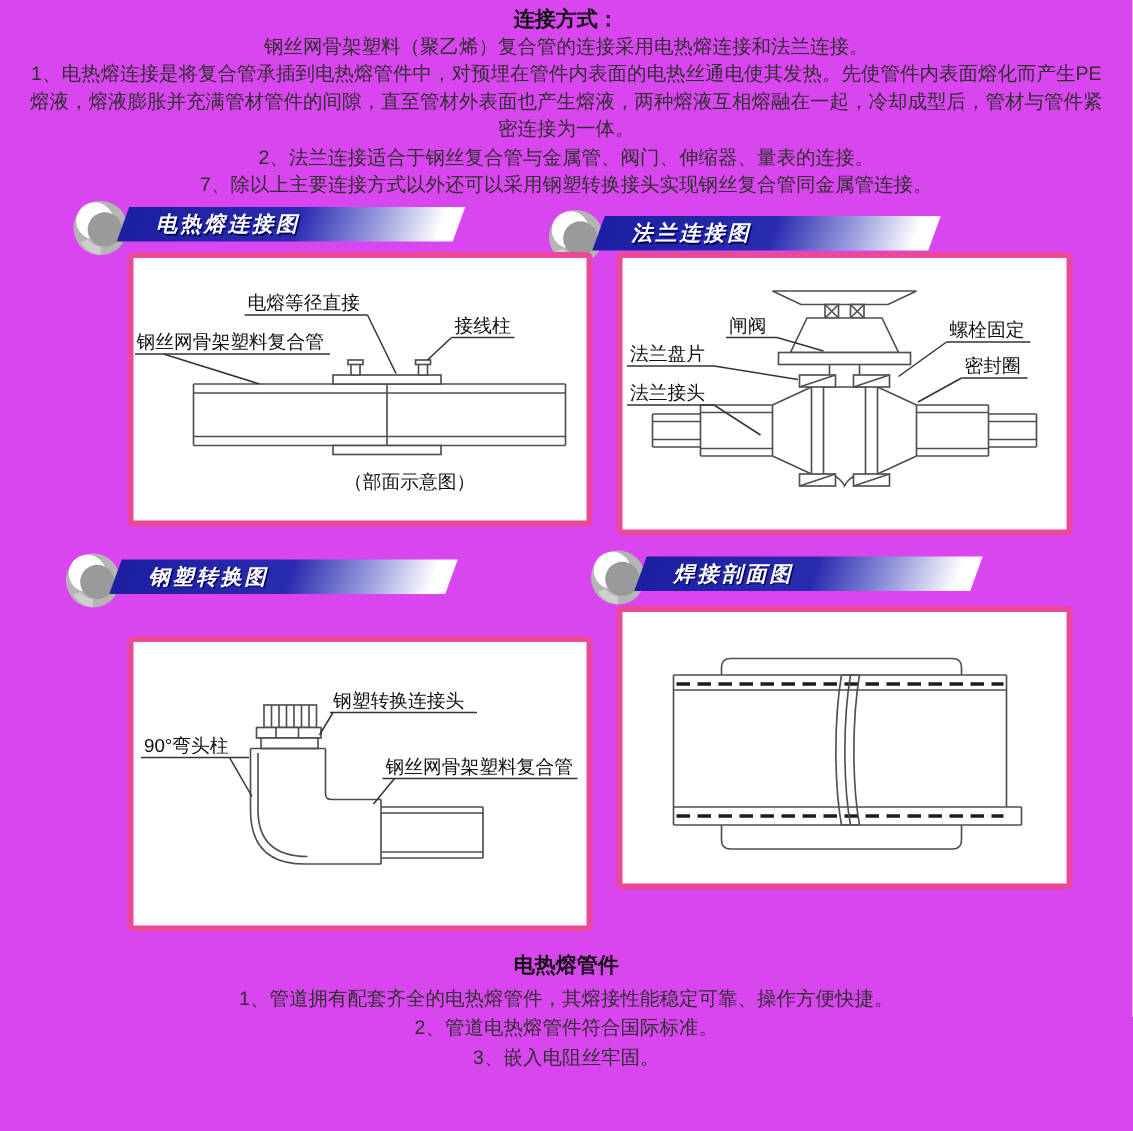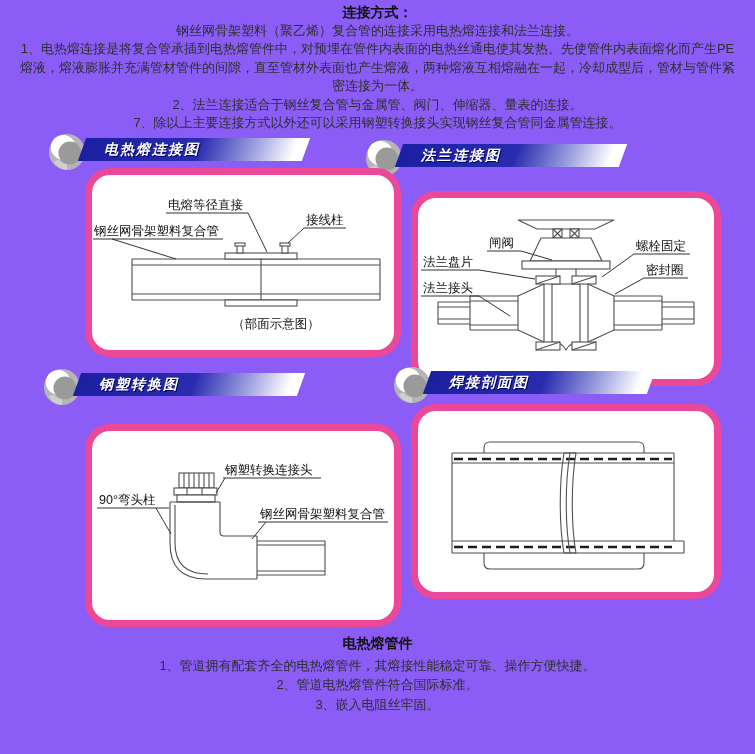--- a/index.html
+++ b/index.html
@@ -1,36 +1,36 @@
 <!DOCTYPE html>
 <html><head>
 <meta charset="utf-8">
 <style>
   html,body{margin:0;padding:0;background:#fff;}
-  .page{position:relative;width:755px;height:754px;background:#8b5cf6;overflow:hidden;
+  .page{position:relative;width:755px;height:754px;background:#d946ef;overflow:hidden;
         font-family:"Liberation Sans","DejaVu Sans",sans-serif;}
   
   .hdr{position:absolute;top:3px;left:0;width:755px;text-align:center;
        color:#2f2f2f;font-size:13px;line-height:18.5px;}
   .hdr .t{font-size:14px;font-weight:bold;color:#111;}
   .hdr .ln{padding:0 20px;}
   .ftr{position:absolute;top:634px;left:0;width:755px;text-align:center;
        color:#2f2f2f;font-size:13px;line-height:19.5px;}
   .ftr .t{font-size:14px;font-weight:bold;color:#111;margin-bottom:2px;}
   
   .banner{position:absolute;width:270px;height:40px;}
   .ring{position:absolute;left:0;top:0;width:38px;height:38px;}
   .bar{position:absolute;left:34px;top:5px;width:224px;height:23px;
        background:linear-gradient(90deg,#1d1fa3 0%,#2a2cb0 52%,#9a9dde 76%,#ffffff 95%);
        transform:skewX(-20deg);}
   .bar-label{position:absolute;left:56px;top:5px;height:23px;line-height:23px;
        color:#ffffff;font-weight:bold;font-style:italic;font-size:14px;letter-spacing:2px;
        text-shadow:1px 1px 0 #000060;}
   
-  .dbox{position:absolute;background:#fff;border:7px solid #ec4899;border-radius:25px;}
+  .dbox{position:absolute;background:#fff;border:4px solid #ec4899;border-radius:4px;}
   .dbox svg{display:block;}
   .d path,.d rect{fill:none;stroke:#4f4f4f;stroke-width:1.1;}
   .d .wf{fill:#ffffff;}
   .d .dash{stroke:#1d1d1d;stroke-width:2.4;stroke-dasharray:9 5;}
   .lbl text{font-size:12.5px;fill:#111;font-family:inherit;}
   .lbl line{stroke:#333;stroke-width:1;}
 </style>
 </head>
 <body>
 
@@ -86,21 +86,21 @@
         <line x1="212" y1="53" x2="254" y2="53"></line>
         <line x1="212" y1="53" x2="196" y2="68"></line>
         <text x="2" y="60">钢丝网骨架塑料复合管</text>
         <line x1="1" y1="64" x2="131" y2="64"></line>
         <line x1="20" y1="64" x2="84" y2="84"></line>
         <text x="184" y="153" text-anchor="middle">（部面示意图）</text>
       </g>
     </svg>
   </div>
 
-  <div class="dbox" style="left:411px;top:168px;width:296px;height:181px;margin-top:23px;">
+  <div class="dbox" style="left:411px;top:168px;width:296px;height:181px;">
     <svg width="296" height="181" viewBox="0 0 296 181">
       <g class="d">
         <path class="wf" d="M100,22 H196 L177,31 H119 Z"></path>
         <rect class="wf" x="135" y="31" width="9" height="9"></rect>
           <path d="M135,31 L144,40 M144,31 L135,40"></path>
         <rect class="wf" x="152" y="31" width="9" height="9"></rect>
           <path d="M152,31 L161,40 M161,31 L152,40"></path>
         <path class="wf" d="M123,40 H173 L184,63 H112 Z"></path>
         <rect class="wf" x="104" y="63" width="88" height="8"></rect>
         <path d="M138,71 V80 M158,71 V80"></path>

